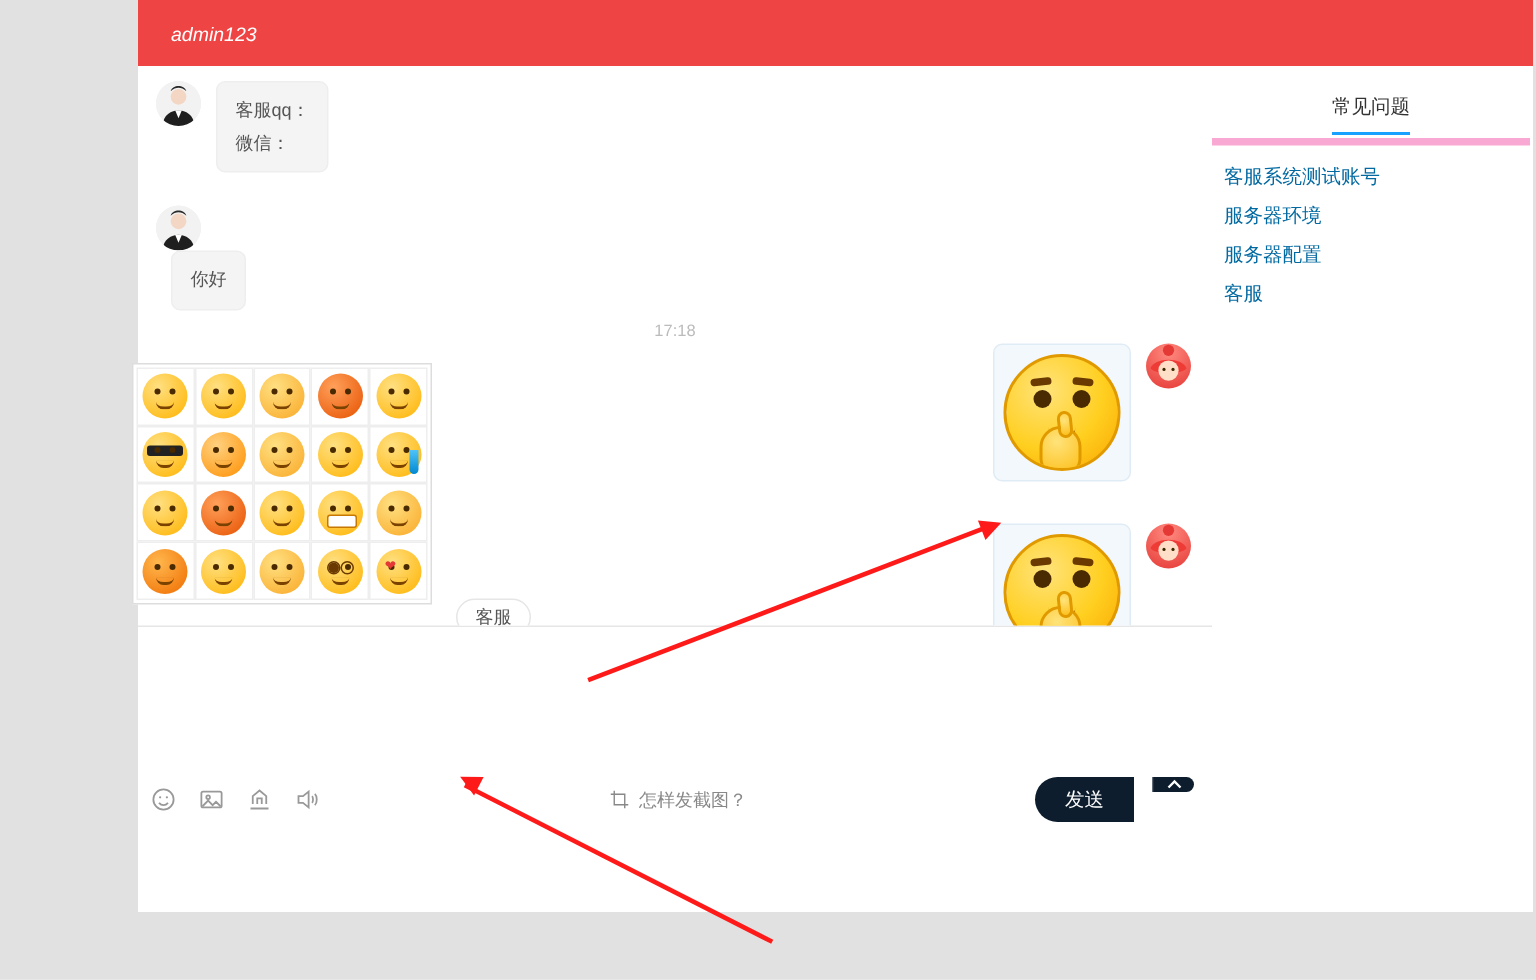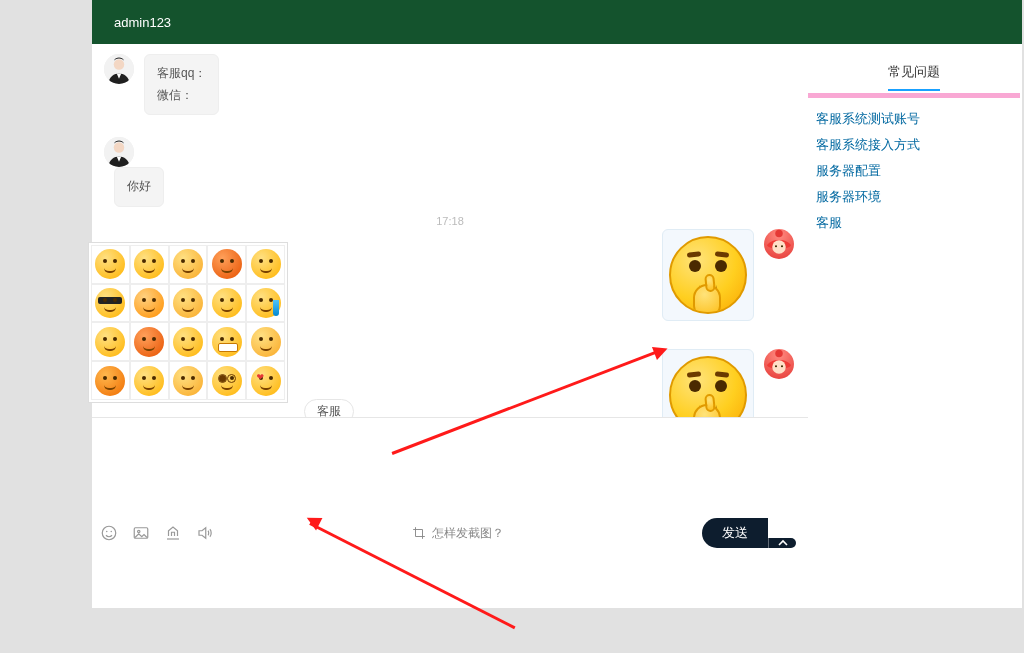--- a/index.html
+++ b/index.html
@@ -1,21 +1,21 @@
 <!DOCTYPE html>
 <html><head>
 <meta charset="utf-8">
 <style>
   * { box-sizing: border-box; margin: 0; padding: 0; }
   html, body { width: 100%; height: 100%; font-family: -apple-system, "PingFang SC", "Microsoft YaHei", sans-serif; background: #e1e1e1; }
   .stage { width: 1024px; height: 653px; position: relative; overflow: hidden; background: #e1e1e1; margin: 0 auto; }
 
   .app { position: absolute; left: 92px; top: 0; width: 930px; height: 608px; background: #fff; }
 
-  .header { height: 44px; background: #14532d; display: flex; align-items: center; }
+  .header { height: 44px; background: #ef4444; display: flex; align-items: center; font-style: italic; }
   .header-title { color: #fff; margin-left: 22px; font-size: 13px; }
 
   .body { position: relative; height: 515px; display: flex; }
 
   .chat-col { width: 716px; display: flex; flex-direction: column; position: relative; }
   .side-col { width: 212px; border-left: none; padding: 10px 0 0 0; }
 
   .side-tab { text-align: center; padding: 8px 0 12px 0; border-bottom: 5px solid #f9a8d4; }
   .side-tab span { font-size: 13px; color: #333; border-bottom: 2px solid #19a1ff; padding-bottom: 10px; }
   .faq-list { padding: 8px 8px; }
@@ -37,21 +37,21 @@
   .agent-tag { display: flex; justify-content: flex-start; margin-left: 200px; }
   .agent-tag span { display: inline-block; border: 1px solid #e6e6e6; border-radius: 14px; padding: 3px 12px; font-size: 12px; color: #555; background: #fff; }
 
   .composer { border-top: 1px solid #e6e6e6; height: 145px; display: flex; flex-direction: column; }
   .composer-area { flex: 1; }
   .composer-bottom { height: 44px; display: flex; align-items: center; padding: 0 12px 8px 8px; }
   .toolbar { display: flex; align-items: center; gap: 14px; }
   .toolbar .tool-icon { width: 18px; height: 18px; color: #999; cursor: pointer; }
   .hint { flex: 1; text-align: center; color: #888; font-size: 12px; display: flex; align-items: center; justify-content: center; gap: 6px; }
   .hint svg { width: 14px; height: 14px; }
-  .send-group { display: flex; align-items: flex-end; }
+  .send-group { display: flex; align-items: flex-start; gap: 12px; }
   .send-btn { background: #0d1d2e; color: #fff; border: none; font-size: 13px; padding: 6px 20px; border-radius: 16px 0 0 16px; cursor: pointer; }
   .send-arrow { background: #0d1d2e; color: #fff; border: none; border-left: 1px solid rgba(255,255,255,.35); border-radius: 0 16px 16px 0; width: 28px; display: flex; align-items: center; justify-content: center; cursor: pointer; }
   .send-arrow svg { width: 10px; height: 10px; }
 
   
   .emoji-popup { position: absolute; left: -4px; bottom: 156px; width: 200px; background: #fff; border: 1px solid #ddd; padding: 2px; }
   .emoji-grid { display: grid; grid-template-columns: repeat(5, 1fr); }
   .emoji-cell { width: 100%; aspect-ratio: 1/1; border: 1px solid #eee; display: flex; align-items: center; justify-content: center; cursor: pointer; }
   .emoji-face { width: 30px; height: 30px; border-radius: 50%; background: radial-gradient(circle at 35% 30%, #ffe082, #ffb300); position: relative; }
 
@@ -401,22 +401,21 @@
 
         <div class="arrow-line" style="left:218px; top:478px; width:230px; transform: rotate(27deg);"></div>
         <div class="arrow-head" style="left:214px; top:470px; transform: rotate(207deg);"></div>
 
       </div>
 
       <div class="side-col">
         <div class="side-tab"><span>常见问题</span></div>
         <div class="faq-list" id="faq-list">
             <div class="faq">客服系统测试账号</div>
-            <div class="faq">客服系统接入方式</div>
+            <div class="faq">服务器环境</div>
             <div class="faq">服务器配置</div>
-            <div class="faq">服务器环境</div>
             <div class="faq">客服</div>
           </div>
       </div>
     </div>
 
   </div>
 </div>
 
 </body></html>

